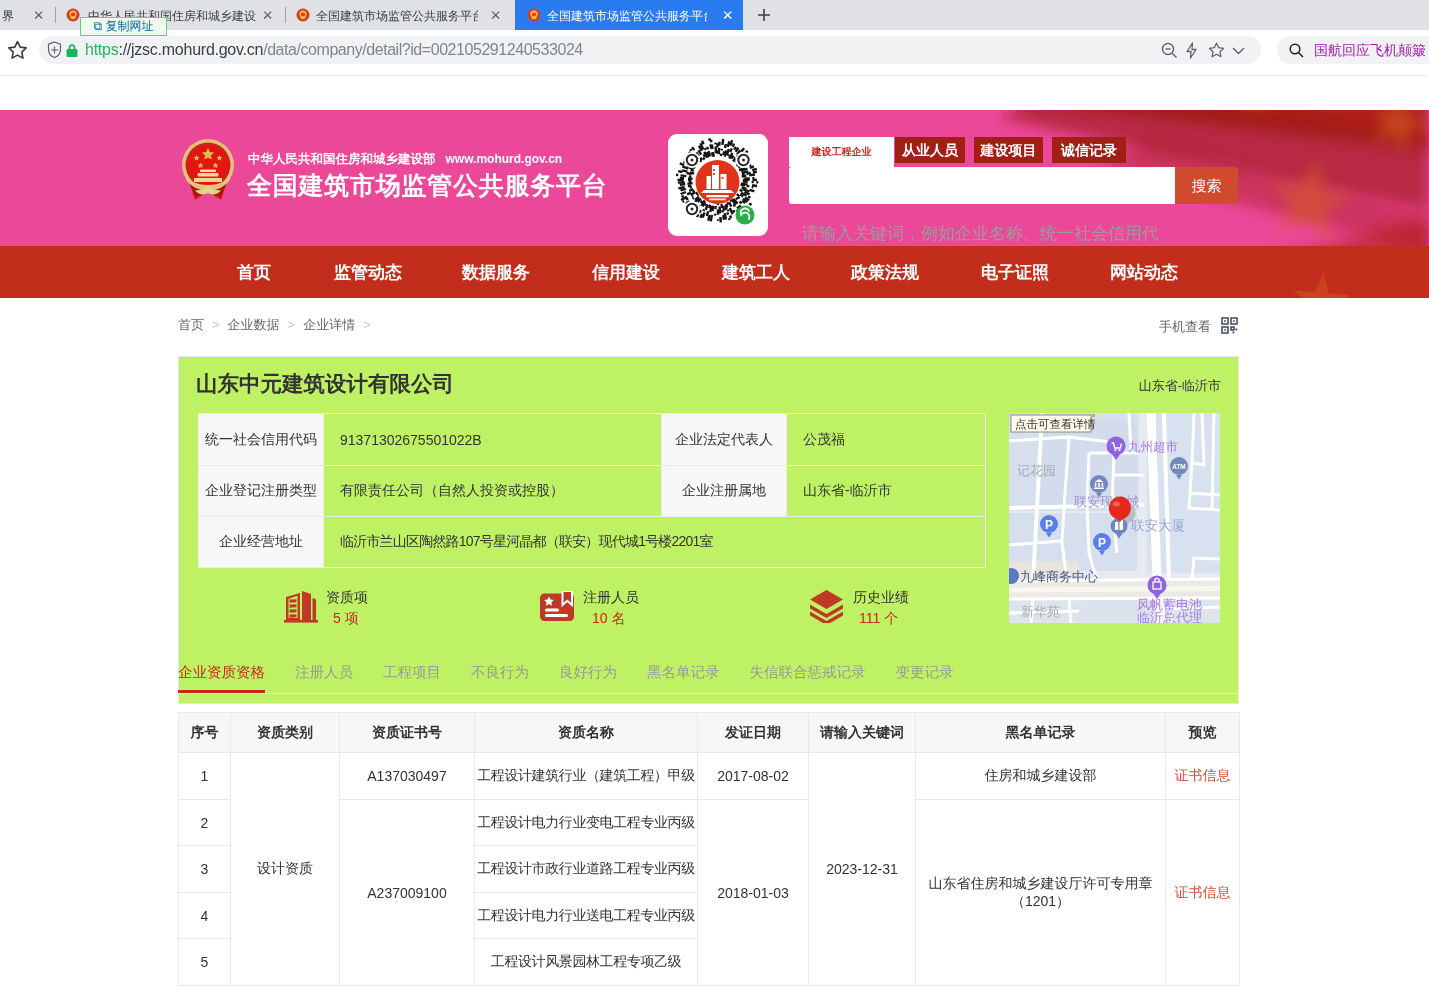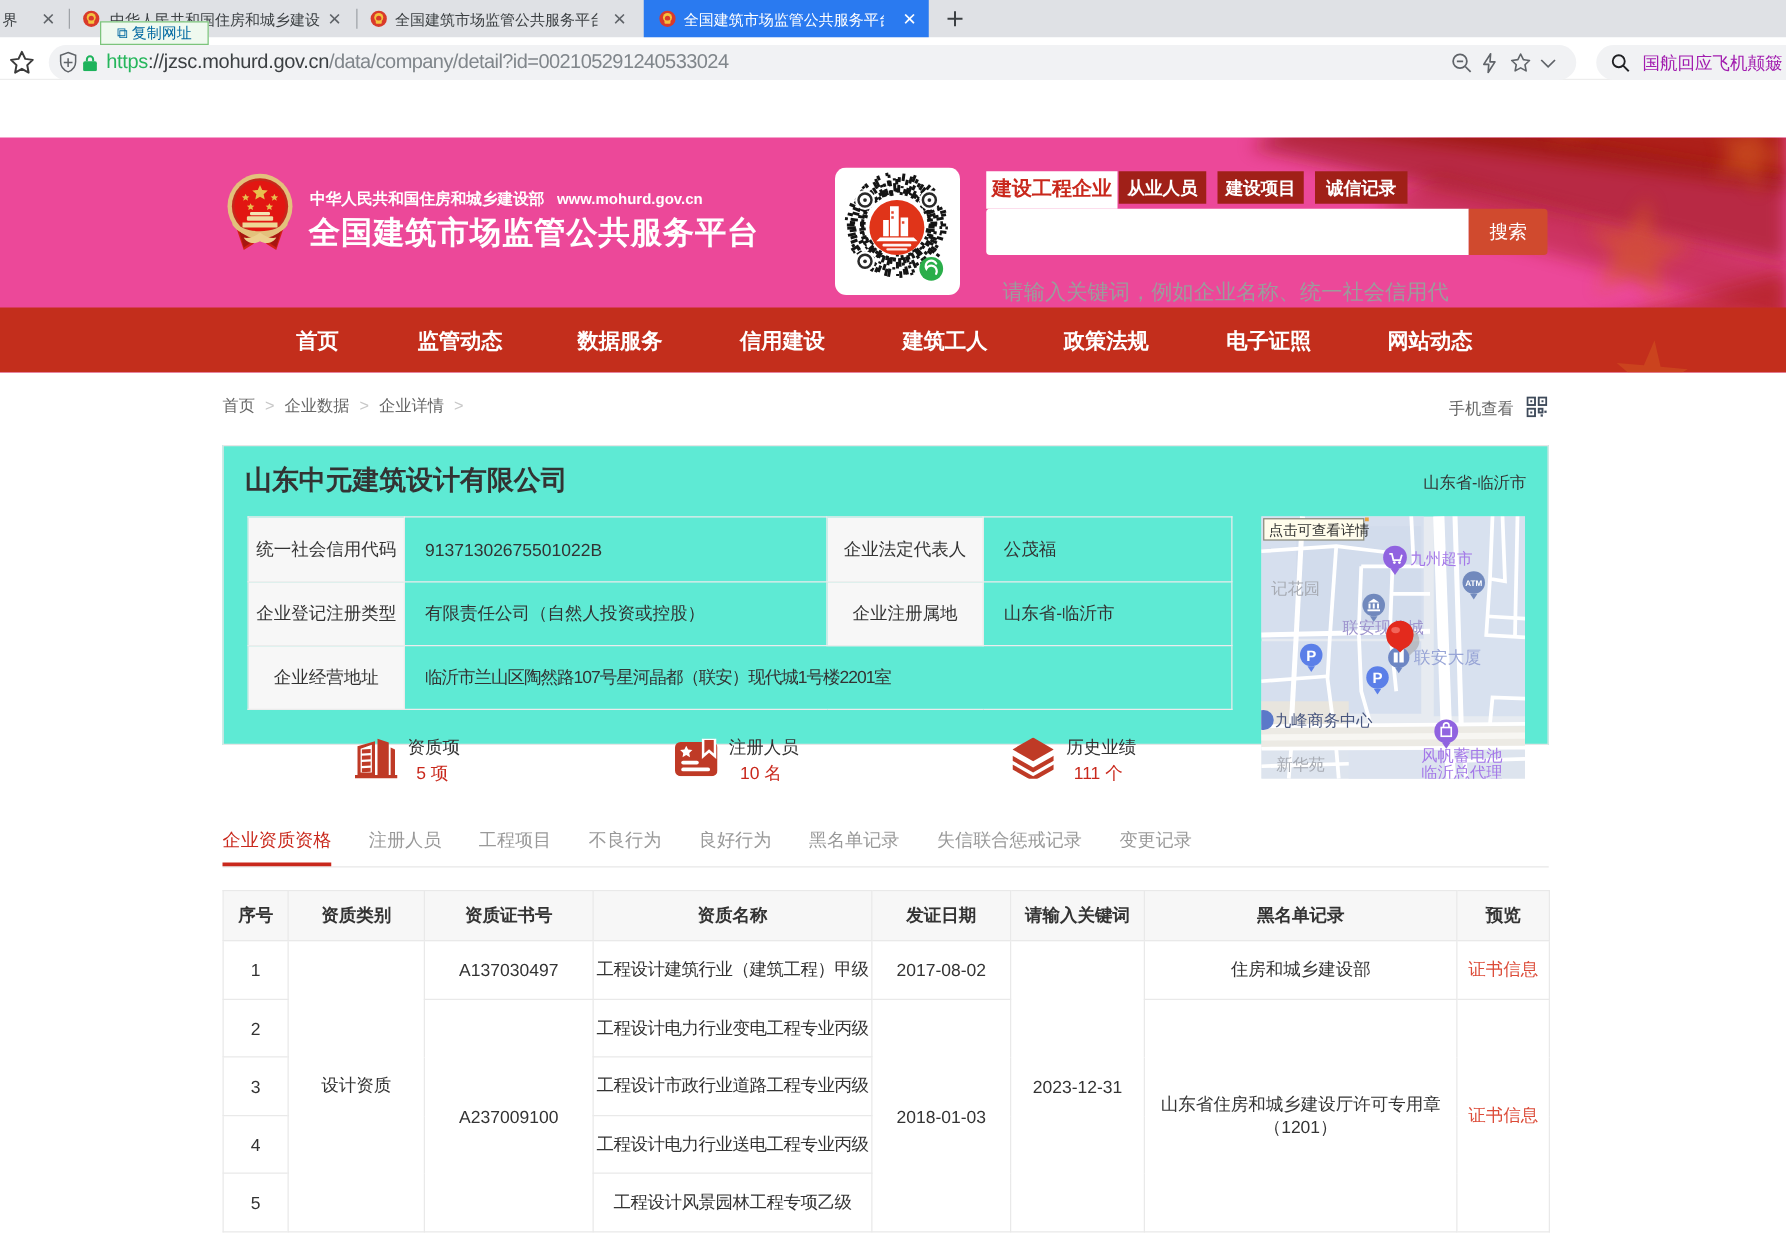--- a/index.html
+++ b/index.html
@@ -7,42 +7,42 @@
   font-family:"Liberation Sans", sans-serif; }
 .abs { position:absolute; }
 
 #tabbar { position:absolute; left:0; top:0; width:1429px; height:30px; background:#dfe1e5; }
 .tabtitle { font-size:12px; color:#3c4043; white-space:nowrap; overflow:hidden; }
 .tabx { font-size:13.5px; color:#5f6368; }
 .tsep { position:absolute; top:7px; width:1px; height:16px; background:#9fa3a8; }
 #activetab { position:absolute; left:515px; top:0; width:228px; height:30px; background:#2a7af0; }
 #tooltip { position:absolute; left:80px; top:17px; width:87px; height:19px; background:#eff9ef;
   border:1px solid #7cc47c; z-index:30; color:#0369a1; font-size:12px; line-height:17px; text-align:center;}
-#urlrow { position:absolute; left:0; top:30px; width:1429px; height:34px; background:#fff; border-bottom:1px solid #ededed; }
+#urlrow { position:absolute; left:0; top:30px; width:1429px; height:46px; background:#fff; border-bottom:1px solid #ededed; }
 #urlfield { position:absolute; left:39px; top:6px; width:1222px; height:28px; background:#f1f2f4; border-radius:14px; }
 #urltext { position:absolute; left:85px; top:6px; font-size:16px; letter-spacing:-0.25px; line-height:28px; white-space:nowrap; }
 #sbox { position:absolute; left:1277px; top:6px; width:152px; height:28px; background:#f1f2f4; border-radius:14px 0 0 14px; }
 #sbox span { position:absolute; left:37px; top:5px; font-size:14px; color:#a21caf; line-height:18px; }
 
 #hdr { position:absolute; left:0; top:110px; width:1429px; height:188px; background:#ec4899; overflow:hidden; }
 #nav { position:absolute; left:0; top:136px; width:1429px; height:52px; background:#c32e1c; }
 .navitem { position:absolute; top:15px; transform:translateX(-50%); color:#fff; font-size:17px; font-weight:bold; white-space:nowrap; }
 #hline1 { position:absolute; left:248px; top:41px; color:#fff; font-size:12.5px; font-weight:bold; white-space:nowrap; }
 #htitle { position:absolute; left:247px; top:59px; color:#fff; font-size:25px; font-weight:bold; letter-spacing:0.75px; white-space:nowrap; }
 .stab { position:absolute; top:27px; height:26px; background:#a02018; color:#fff; font-size:14px; font-weight:bold; text-align:center; line-height:26px; }
-#stab0 { position:absolute; left:789px; top:27px; width:105px; height:30px; background:#fff; color:#c9281c; font-size:16px; font-weight:bold; text-align:center; line-height:30px; }
+#stab0 { position:absolute; left:789px; top:27px; width:105px; height:30px; background:#fff; color:#c9281c; font-size:10px; font-weight:bold; text-align:center; line-height:30px; }
 #sinput { position:absolute; left:789px; top:57px; width:386px; height:37px; background:#fff; border-radius:3px 0 0 3px; }
 #sinput span { position:absolute; left:13px; top:11px; font-size:17px; color:#9c9c9c;margin-top:44px; }
 #sbtn { position:absolute; left:1175px; top:57px; width:63px; height:37px; background:#d04a2e; color:#fff; font-size:15px; text-align:center; line-height:37px; border-radius:0 3px 3px 0; }
 
 #crumbs { position:absolute; left:178px; top:316px; font-size:13px; color:#666; }
 #crumbs .sep { color:#c8c8c8; margin:0 8px; }
 #mview { position:absolute; top:318px; right:218px; font-size:13px; color:#666; }
 
-#panel { position:absolute; left:178px; top:356px; width:1061px; height:240px; border:1px solid #e6e6e6; background:#5eead4; }
+#panel { position:absolute; left:178px; top:356px; width:1061px; height:348px; border:1px solid #e6e6e6; background:#bef264; }
 #cname { position:absolute; left:17px; top:12px; font-size:21.5px; font-weight:bold; color:#333; }
 #cregion { position:absolute; right:17px; top:20px; font-size:13px; color:#333; }
 table.info { position:absolute; left:19px; top:56px; border-collapse:collapse; }
 table.info td { border:1px solid #ececec; font-size:14px; color:#333; }
 table.info td.l { background:#f7f7f7; text-align:center; width:125px; }
 table.info td.v { padding-left:16px; }
 .stat { position:absolute; top:232px; }
 .stat .t1 { font-size:14px; color:#333; }
 .stat .t2 { font-size:14px; color:#c9281c; margin-top:3px; }
 #map { position:absolute; left:830px; top:56px; width:211px; height:210px; }

